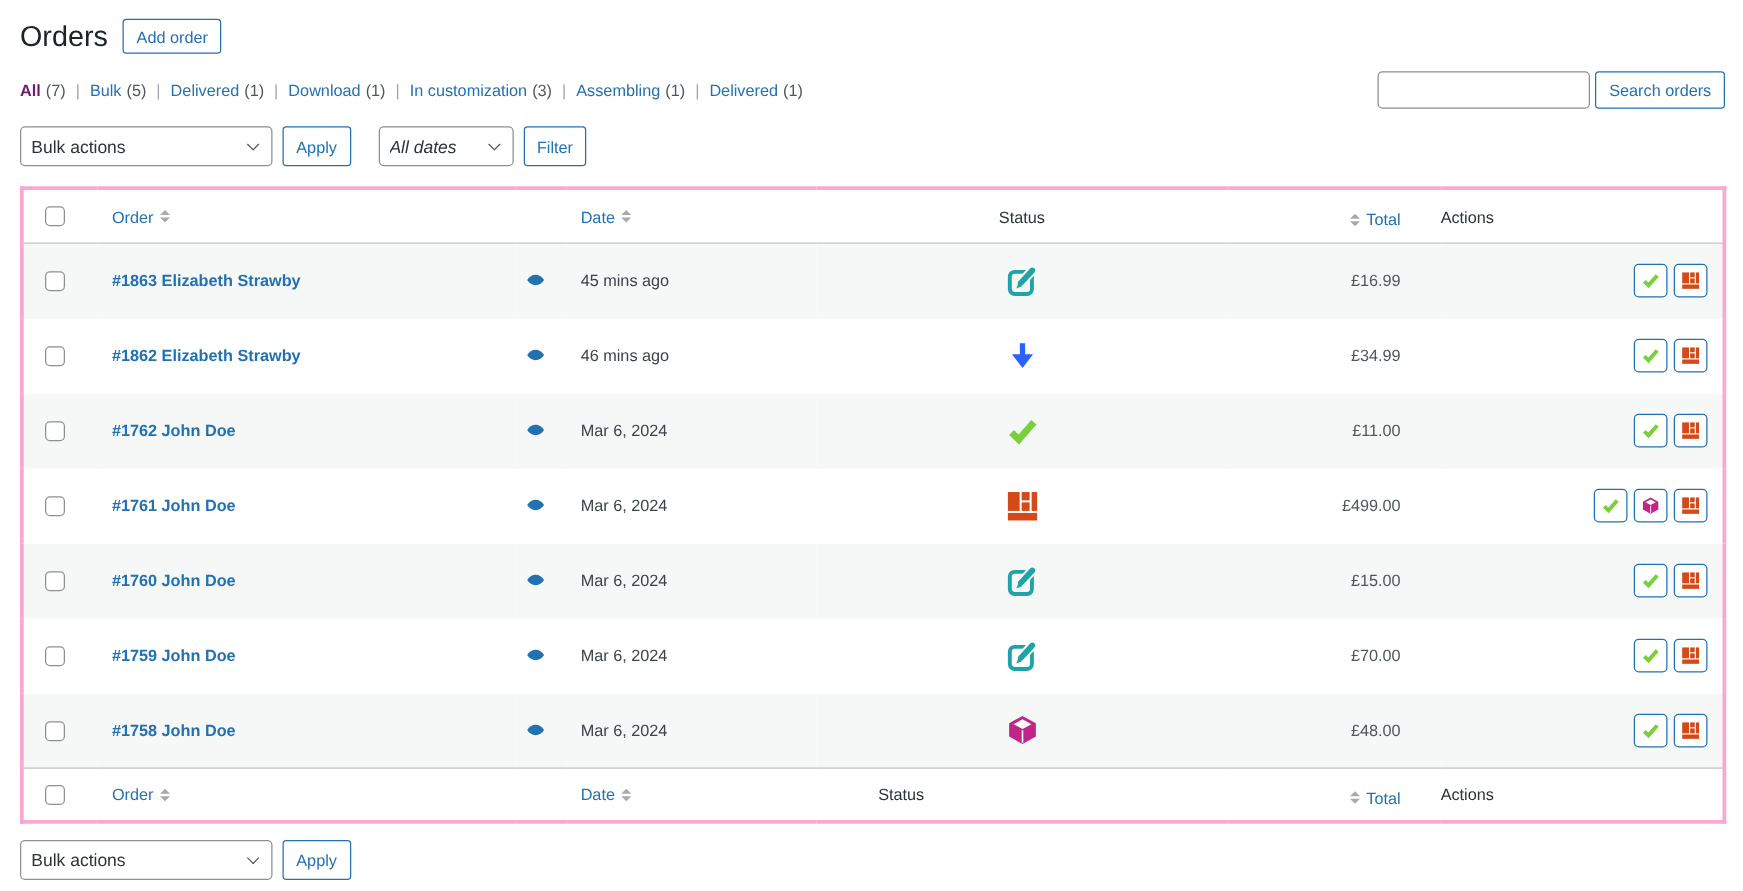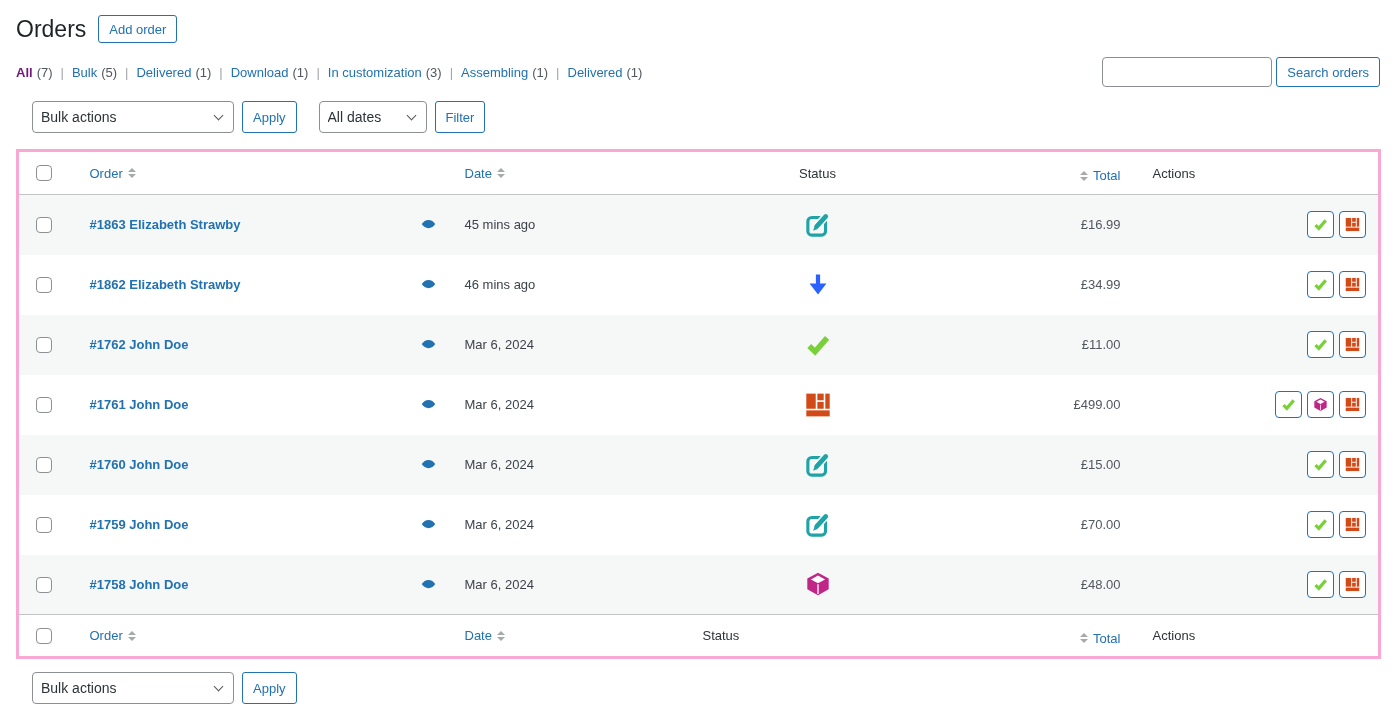--- a/index.html
+++ b/index.html
@@ -33,36 +33,36 @@
   .view.current .label { color:#701a75; font-weight:700; cursor:default; }
   .view .count { color:#50575e; }
   .sep { margin:0 8px; color:#a0a5aa; }
   .search-box { display:flex; gap:4px; align-items:flex-end; }
   .search-box input {
     width:170px; height:30px; border:1px solid #8c8f94; border-radius:4px;
     padding:0 8px; font-size:13px; font-family:inherit; color:#2c3338; background:#fff;
   }
 
   
-  .toolbar { display:flex; align-items:center; gap:8px; margin-top:14px;margin-left:16px; }
+  .toolbar { display:flex; align-items:center; gap:8px; margin-top:14px; }
   .toolbar.bottom { margin-top:13px; }
   .select-wrap { position:relative; display:inline-block; }
   .select-wrap::after {
     content:""; position:absolute; right:12px; top:11px; width:6px; height:6px;
     border-right:1.8px solid #50575e; border-bottom:1.8px solid #50575e;
     transform:rotate(45deg); pointer-events:none;
   }
   select {
     appearance:none; -webkit-appearance:none; -moz-appearance:none;
     height:32px; border:1px solid #8c8f94; border-radius:4px; background:#fff;
     font-size:14px; font-family:inherit; color:#2c3338; padding:0 30px 0 8px; cursor:pointer;
   }
   .w-bulk select { width:202px; }
   .w-dates { margin-left:14px; }
-  .w-dates select { width:108px; }
+  .w-dates select { width:108px;font-style:italic; }
   .w-cust select { width:240px; color:#8c8f94; }
   .btn32 { height:32px; }
 
   
   table.orders {
     border-collapse:collapse; table-layout:fixed; width:1362px;
     margin-top:16px; background:#fff; border:3px solid #f9a8d4;
   }
   thead th { height:44px; border-bottom:1px solid #c3c4c7; }
   tfoot th { height:43px; border-top:1px solid #c3c4c7; }

